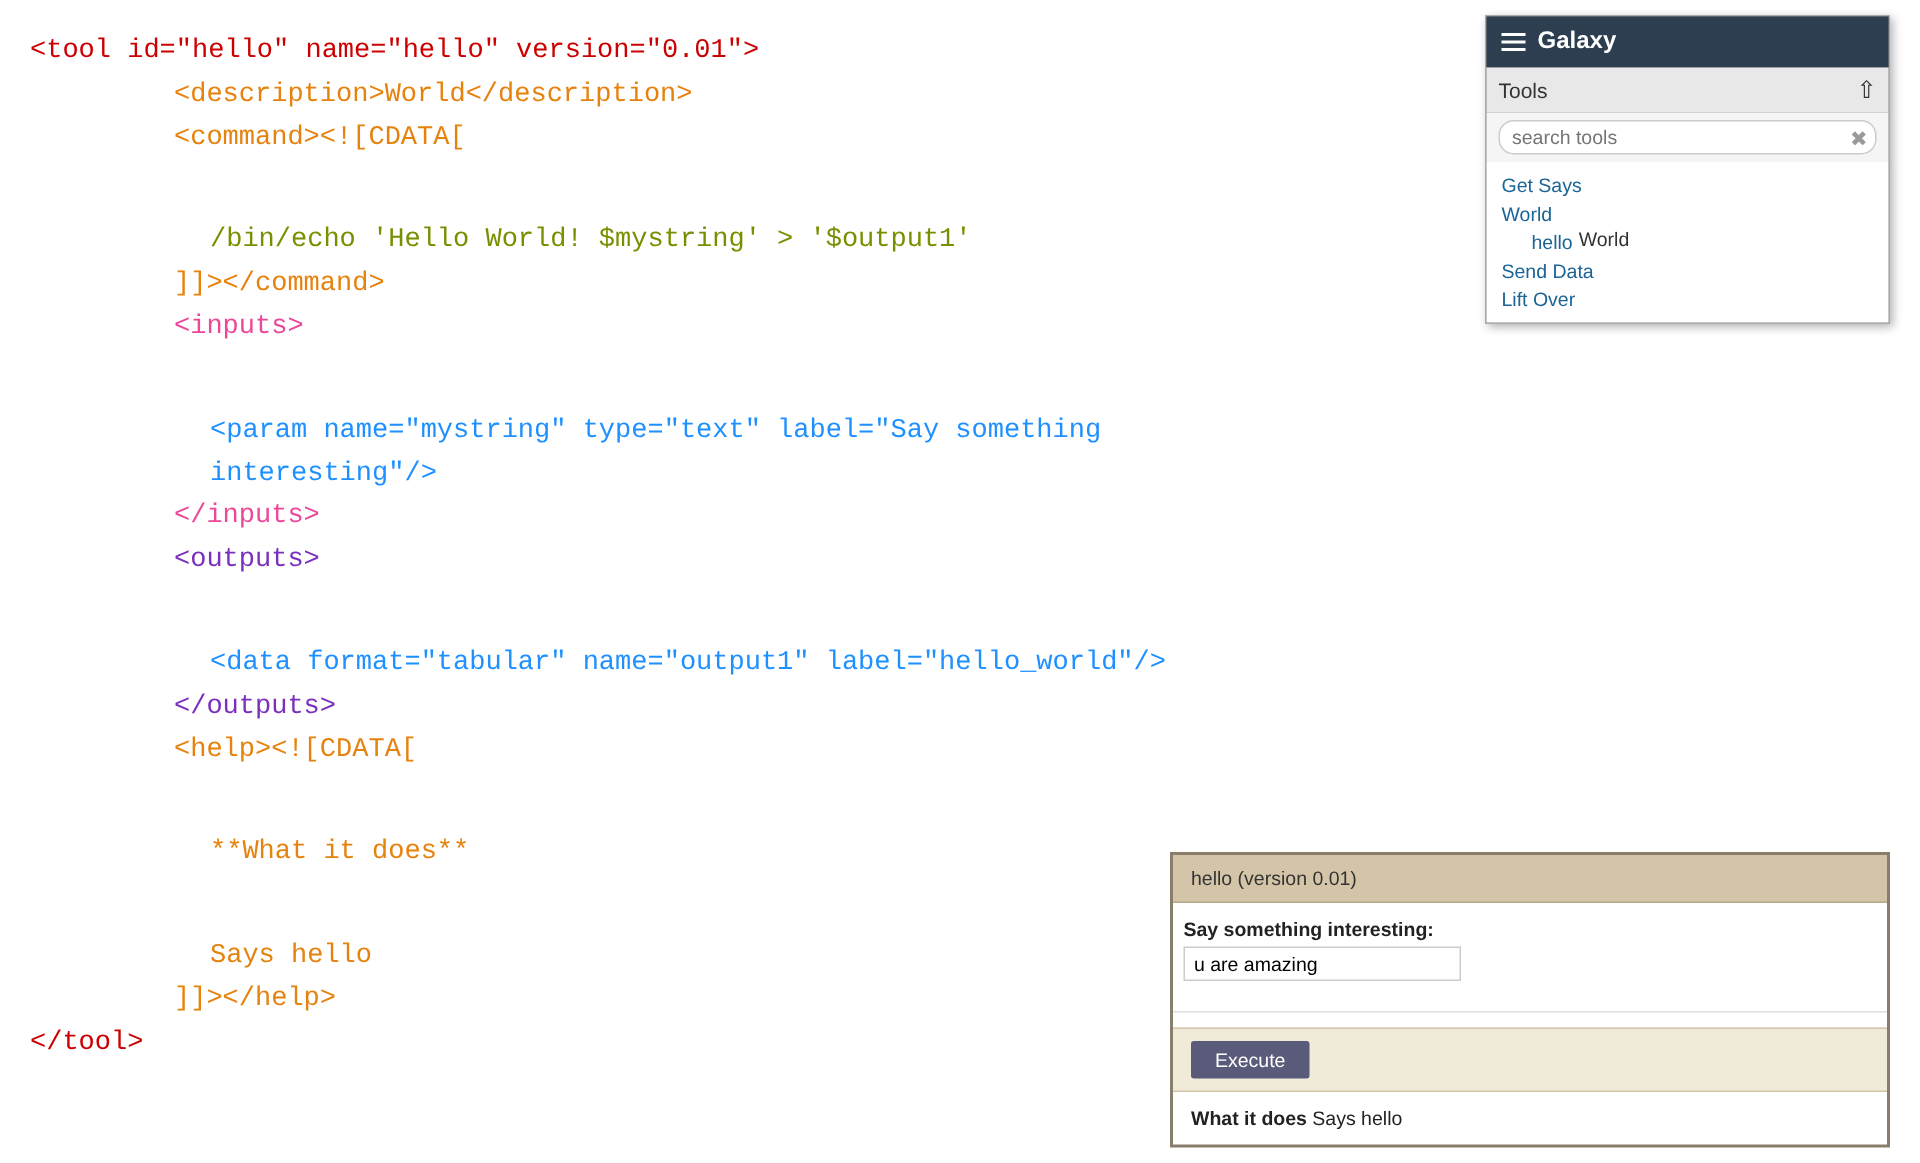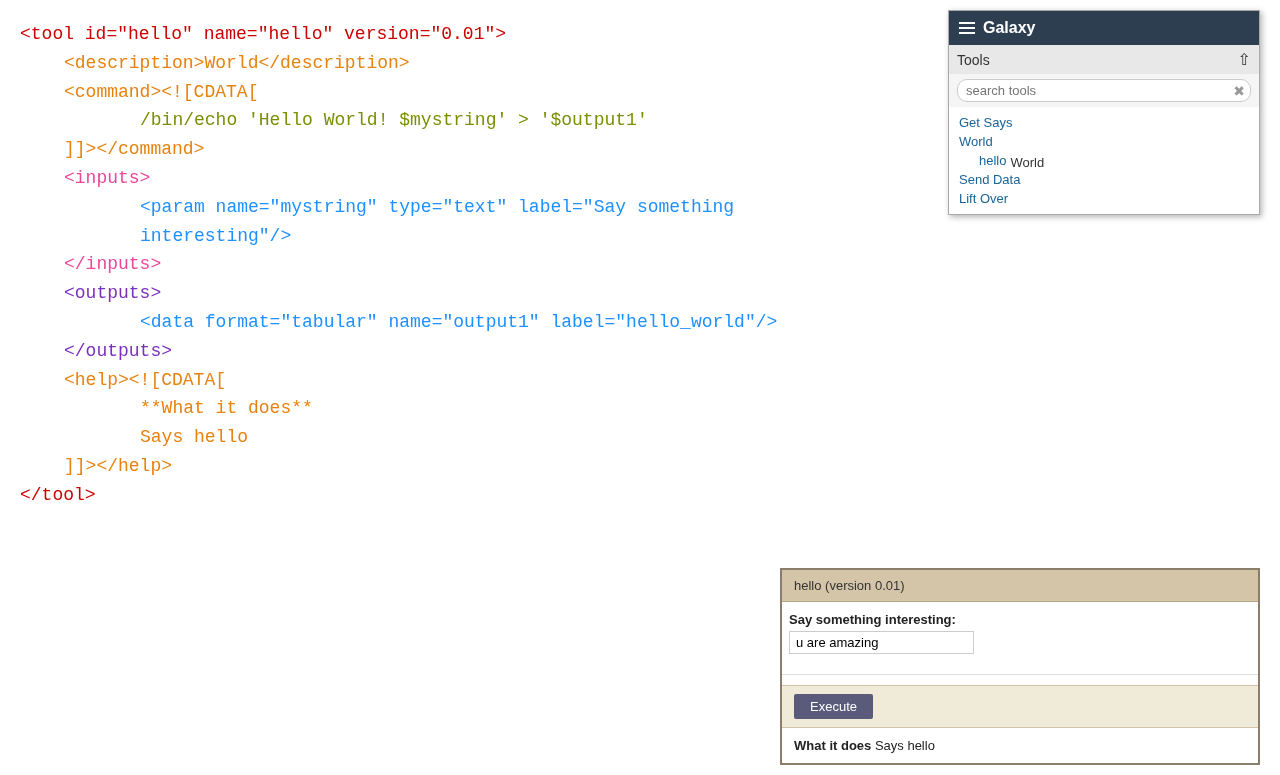--- a/index.html
+++ b/index.html
@@ -17,36 +17,36 @@
       position: absolute;
       top: 20px;
       left: 20px;
       width: 870px;
       font-family: 'Courier New', Courier, monospace;
       font-size: 18px;
       line-height: 1.6;
     }
 
     .line { display: block; }
-    .indent1 { margin-left: 44px; }
-    .indent2 { margin-left: 120px; }
+    .indent1 { margin-left: 96px; }
+    .indent2 { margin-left: 120px; margin-top: 40px; }
 
     .red { color: #cc0000; }
     .orange { color: #e6820e; }
     .blue { color: #1e90ff; }
     .purple { color: #7b2fbe; }
     .cyan { color: #ec4899; }
     .green-olive { color: #7a8f00; }
 
     
     .galaxy-panel {
       position: absolute;
       top: 10px;
       right: 20px;
-      width: 312px;
+      width: 270px;
       border: 1px solid #aaa;
       background: #737373;
       box-shadow: 2px 2px 6px rgba(0,0,0,0.3);
       font-family: Arial, sans-serif;
       font-size: 13px;
     }
 
     .galaxy-header {
       background: #2c3e50;
       color: #ffffff;
@@ -125,21 +125,21 @@
       display: block;
       color: #1a6496;
       text-decoration: none;
       font-size: 13px;
       padding: 2px 0;
     }
 
     .galaxy-sub-item {
       padding-left: 20px;
       display: flex;
-      align-items: flex-end;
+      align-items: flex-start;
       gap: 4px;
     }
 
     .galaxy-sub-item .link { color: #1a6496; text-decoration: none; }
     .galaxy-sub-item .plain { color: #333; }
 
     
     .tool-form {
       position: absolute;
       bottom: 10px;

